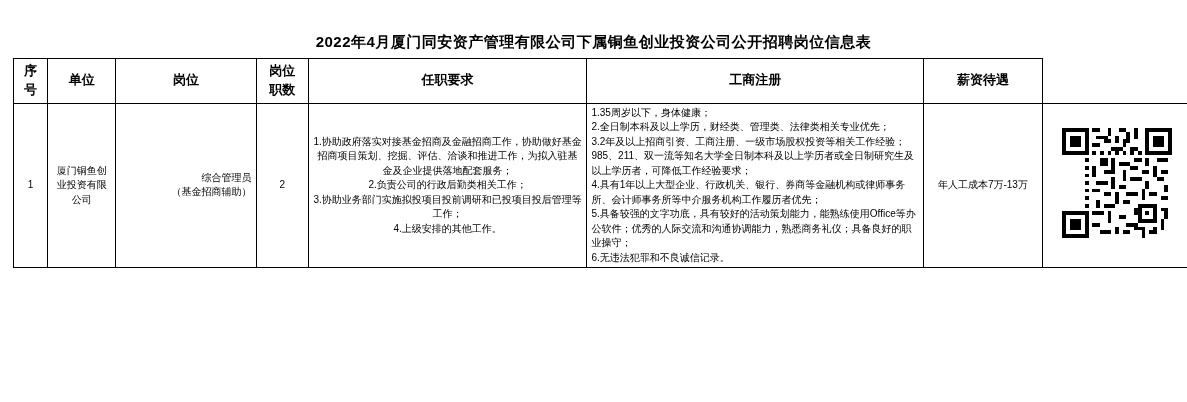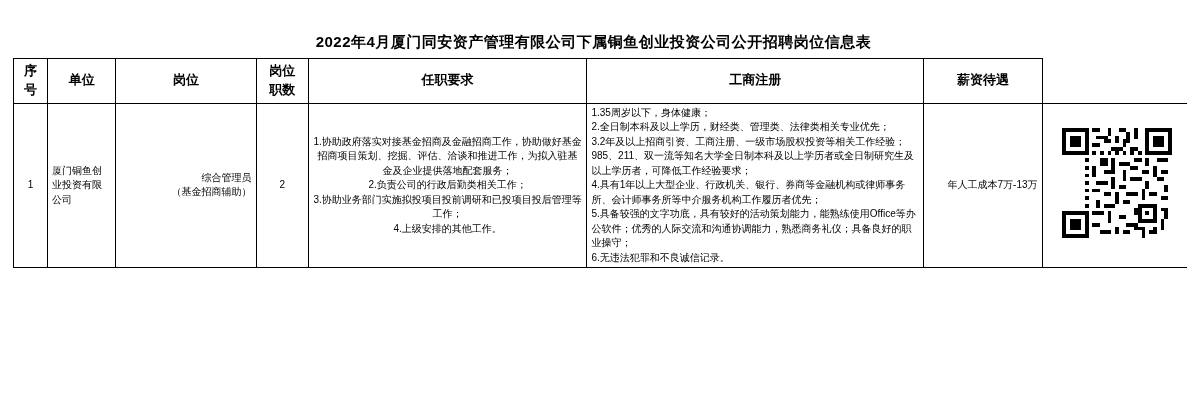--- a/index.html
+++ b/index.html
@@ -54,20 +54,21 @@
   .col-count  { width: 52px; }
   .col-desc   { width: 278px; }
   .col-req    { width: 336px; }
   .col-salary { width: 118px; }
   .col-qr     { width: 150px; }
 
   td.center {
     text-align: center;
   }
   td.cell-unit {
+    text-align: center;
     line-height: 1.5;
   }
   td.cell-post {
     text-align: right;
     line-height: 1.5;
   }
   td.cell-desc, td.cell-req {
     text-align: left;
     vertical-align: top;
     padding: 6px 6px;
@@ -77,21 +78,21 @@
     font-size: 12.5px;
     line-height: 1.5;
   }
   td.cell-desc {
     font-size: 12.5px;
     line-height: 1.55;
     padding-top: 60px;
     text-align: center;
   }
   td.cell-salary {
-    text-align: right;
+    text-align: center;
     line-height: 1.5;
     font-size: 12.5px;
   }
   td.cell-qr {
     text-align: center;
     vertical-align: middle;
     padding: 4px;
     border-top: none;
     border-right: none;
     border-bottom: none;

